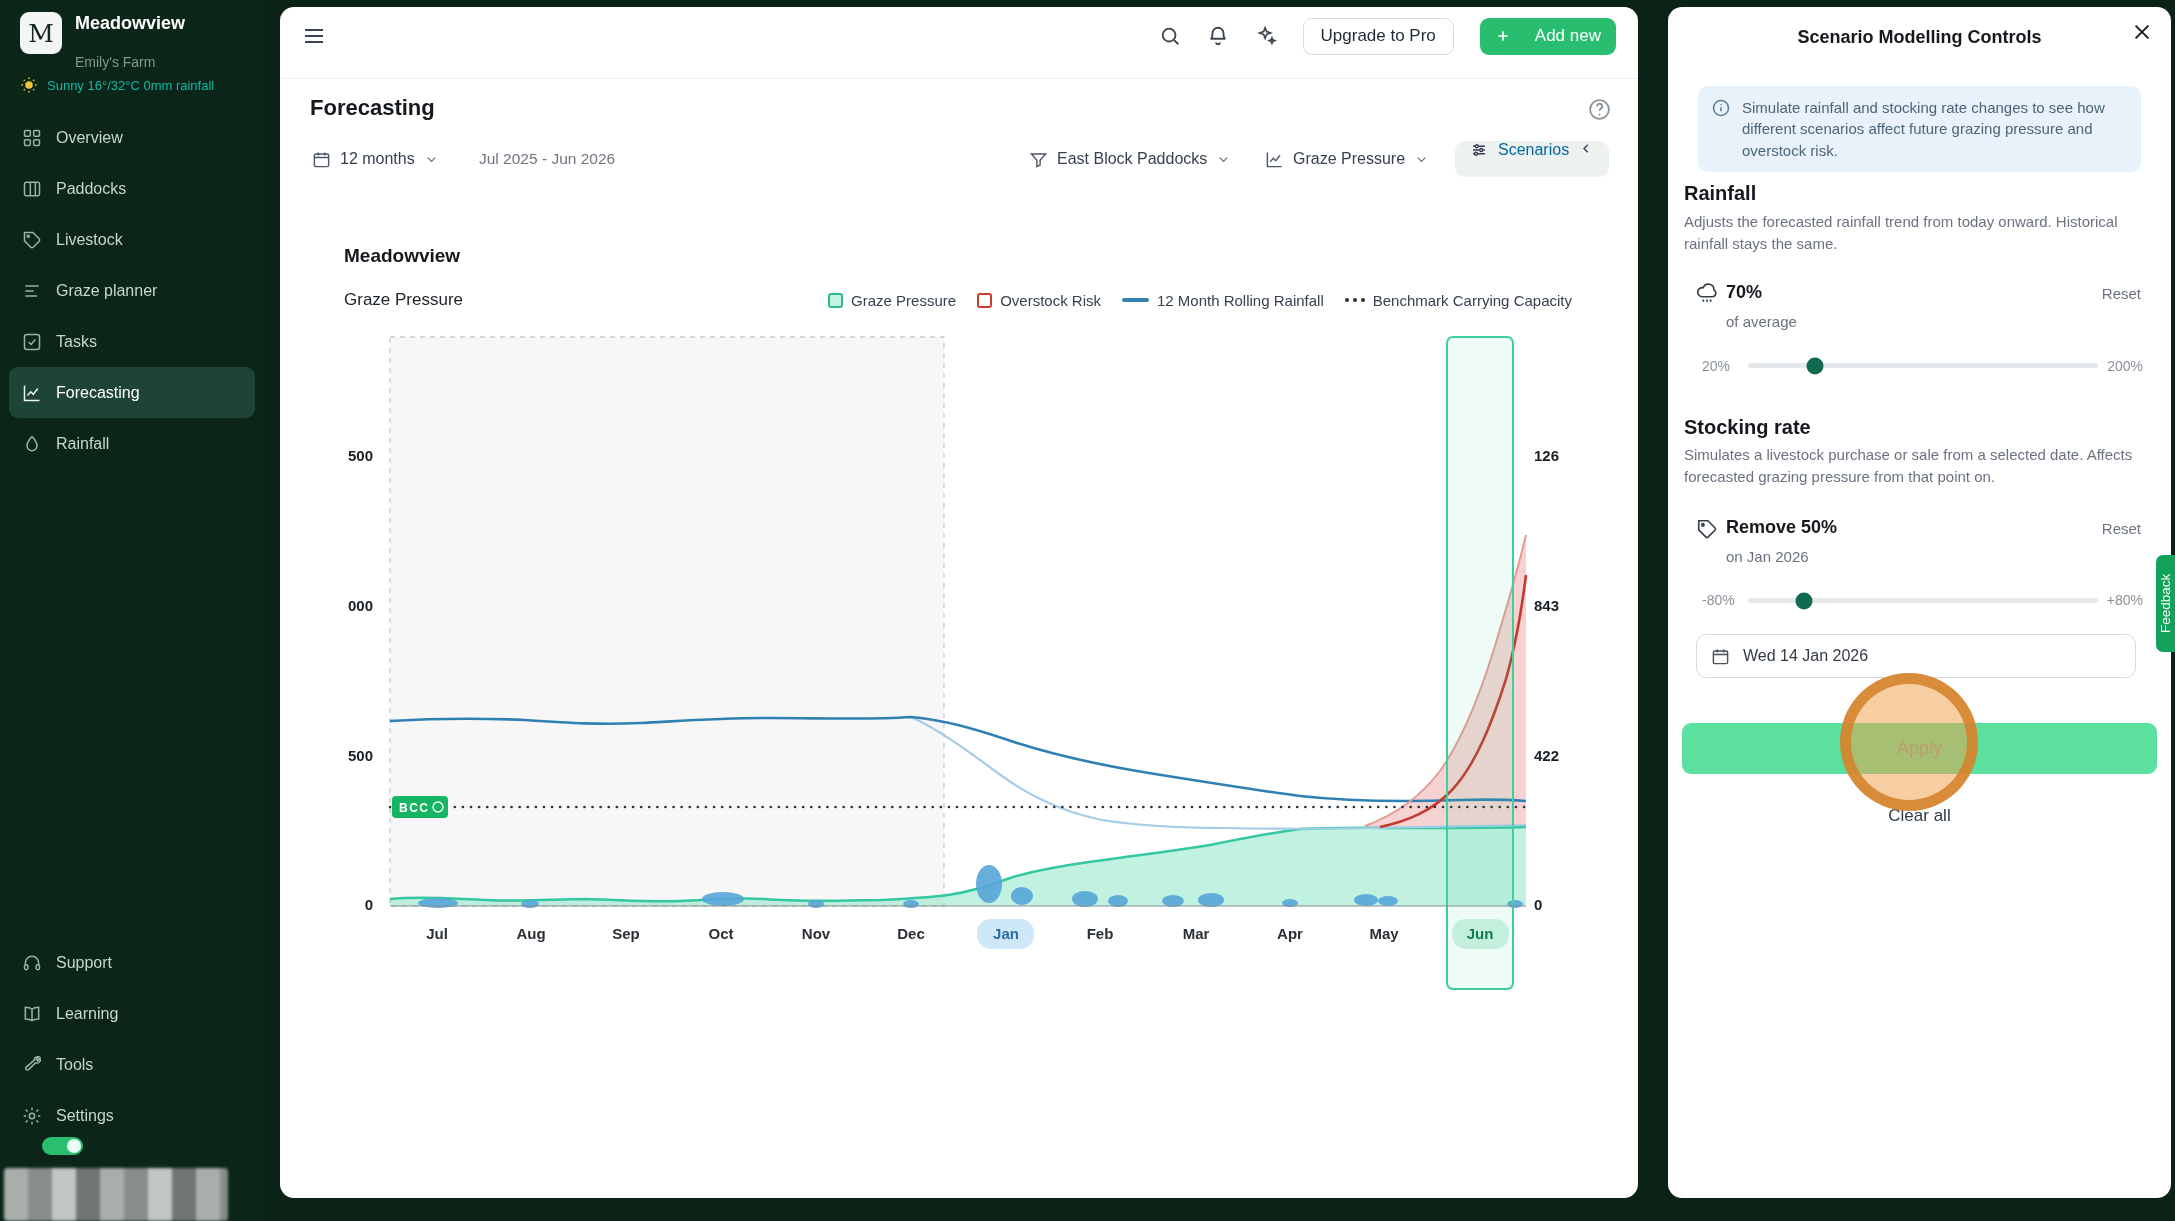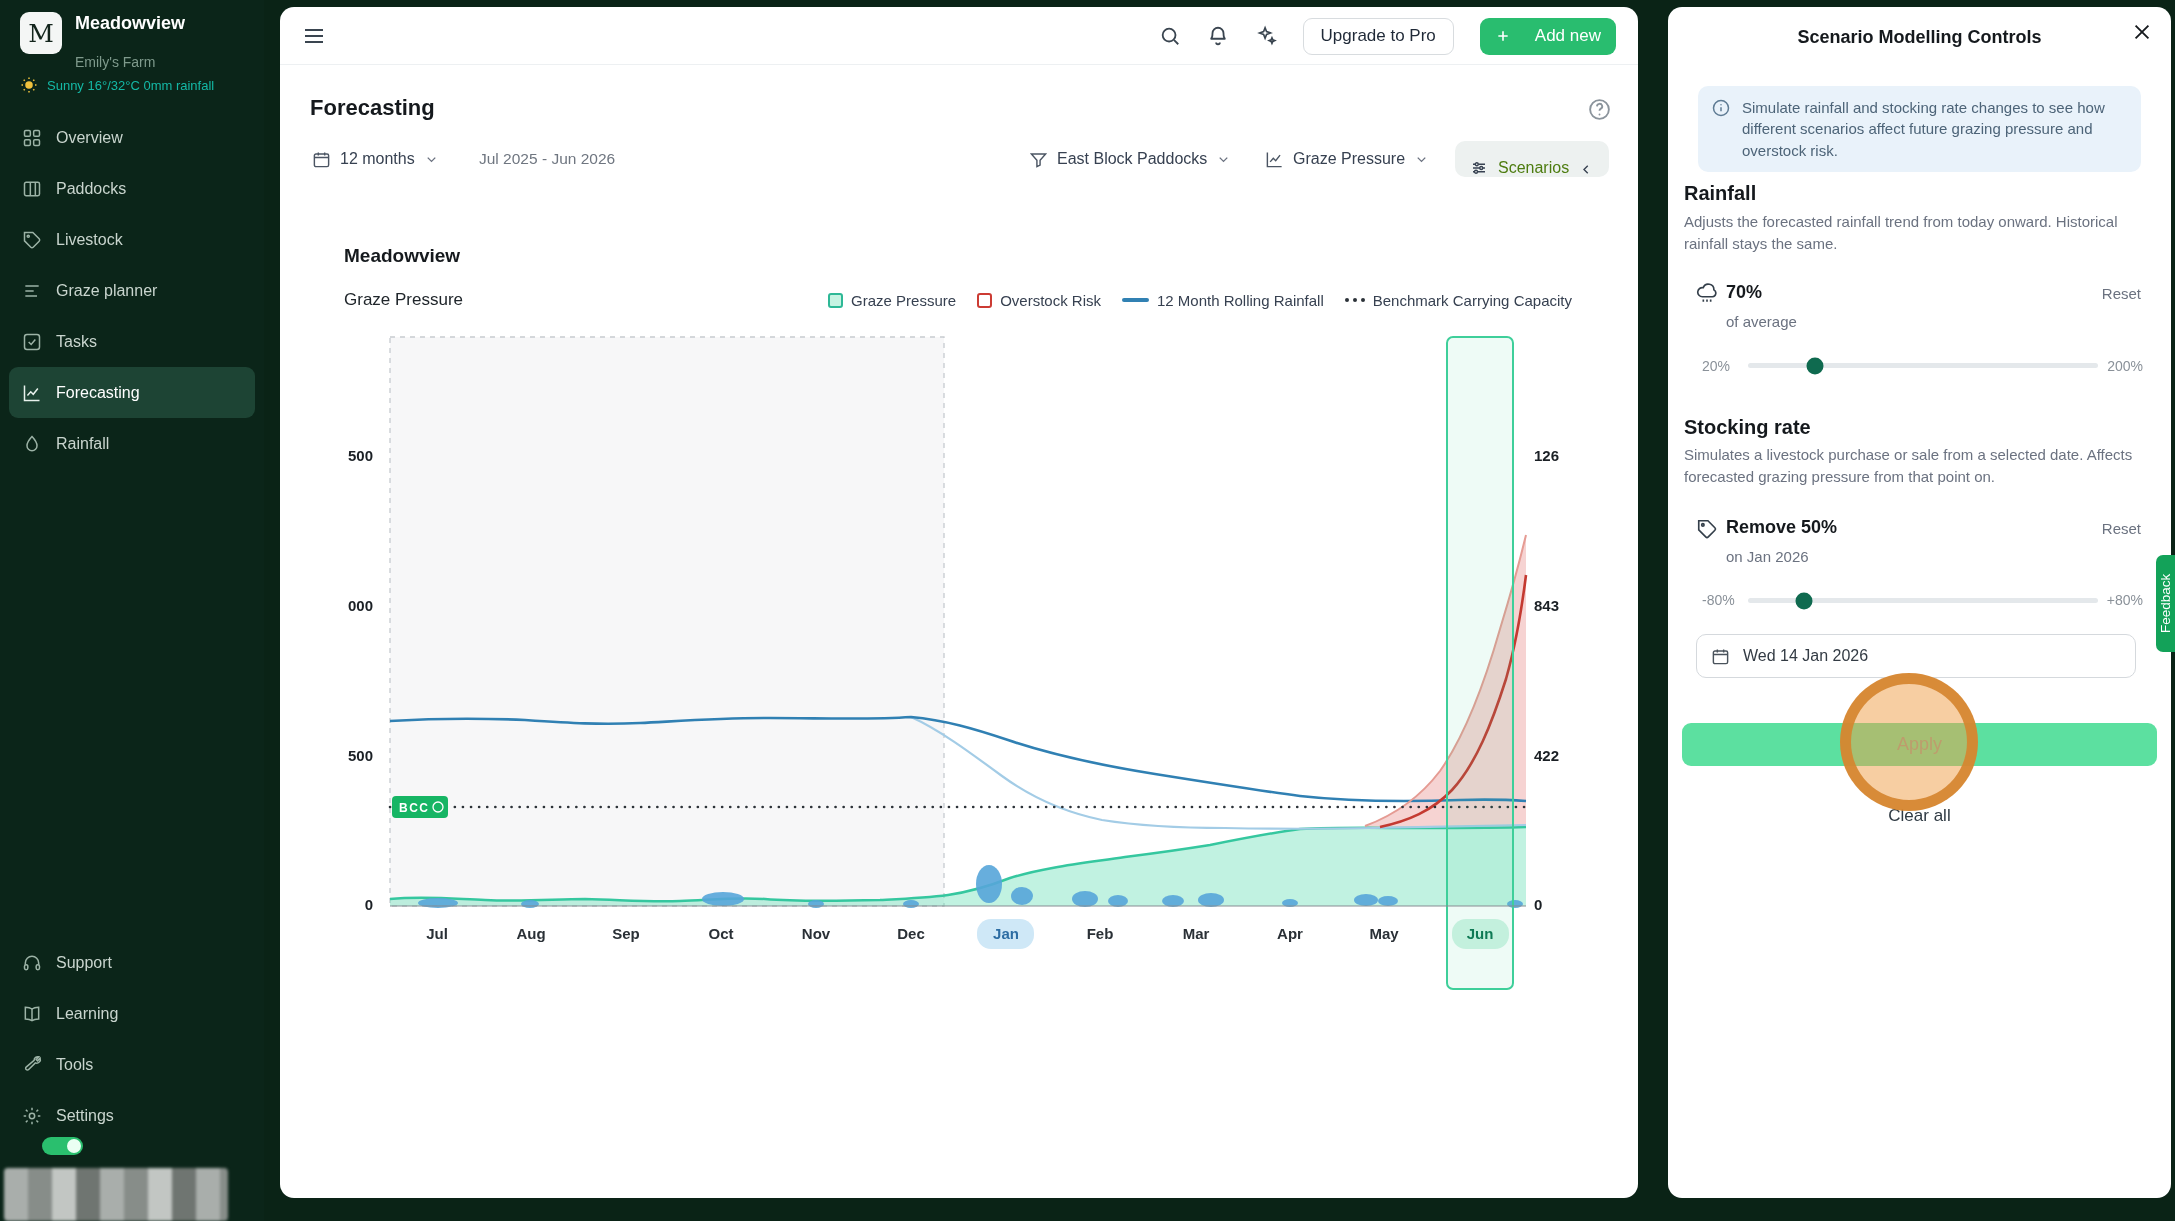--- a/index.html
+++ b/index.html
@@ -34,41 +34,41 @@
   .mini-toggle::after { content:""; position:absolute; right:2px; top:2px; width:14px; height:14px; background:#eafff3; border-radius:50%; }
   .blur-block { position:absolute; left:4px; top:1168px; width:224px; height:53px; border-radius:4px;
     background:
       repeating-linear-gradient(90deg, #a9aeab 0 24px, #878d89 24px 48px, #c2c6c3 48px 72px, #6f7571 72px 96px),
       repeating-linear-gradient(0deg, rgba(255,255,255,.22) 0 24px, rgba(0,0,0,.22) 24px 48px);
     filter: blur(1.6px); }
 
   
   .main-card { position:absolute; left:280px; top:7px; width:1358px; height:1191px; background:#ffffff;
                border-radius:14px; overflow:hidden; }
-  .topbar { position:absolute; left:0; top:0; right:0; height:58px; border-bottom:1px solid #edf0f2; }
+  .topbar { position:absolute; left:0; top:0; right:0; height:72px; border-bottom:1px solid #edf0f2; }
   .menu-btn { position:absolute; left:22px; top:17px; width:24px; height:24px; color:#3a4550; cursor:pointer; }
   .topbar-right { position:absolute; right:22px; top:0; height:58px; display:flex; align-items:center; gap:26px; }
   .tool-icon { width:22px; height:22px; color:#3a4550; cursor:pointer; }
   .btn-outline { height:37px; padding:0 17px; border:1px solid #d8dcdf; border-radius:9px; background:#fff;
                  font-size:17px; color:#1f2937; font-weight:500; font-family:inherit; cursor:pointer; }
   .btn-green { height:37px; padding:0 15px; border:none; border-radius:9px; background:#29bd6f; color:#fff;
                font-size:17px; font-weight:500; font-family:inherit; display:flex; align-items:center; gap:24px; cursor:pointer; }
   .btn-green .pic { width:16px; height:16px; }
   .page-title { position:absolute; left:30px; top:88px; font-size:22px; font-weight:700; color:#15191d; }
   .help-icon { position:absolute; right:26px; top:90px; width:25px; height:25px; color:#8b949c; cursor:pointer; }
 
   .filter-row { position:absolute; left:0; top:134px; right:0; height:36px; }
   .filter-item { position:absolute; top:0; height:36px; display:flex; align-items:center; gap:9px;
                  font-size:16px; color:#374151; cursor:pointer; white-space:nowrap; }
   .filter-item .fic { width:19px; height:19px; color:#4b5563; }
   .filter-item .chev { width:15px; height:15px; color:#6b7280; }
   .range-text { position:absolute; left:199px; top:0; height:36px; display:flex; align-items:center;
                 font-size:15.5px; color:#6f7680; }
   .scenarios-btn { position:absolute; left:1175px; top:0; height:36px; background:#edf1f0; border-radius:10px;
-                   display:flex; align-items:flex-end; gap:10px; padding:0 15px; font-size:16px; color:#4d7c0f;
+                   display:flex; align-items:flex-start; gap:10px; padding:0 15px; font-size:16px; color:#0369a1;
                    font-weight:500; cursor:pointer; }
   .scenarios-btn .fic { width:18px; height:18px; color:#374151; }
   .scenarios-btn .chev { width:15px; height:15px; color:#374151; }
 
   .chart-title { position:absolute; left:64px; top:238px; font-size:19px; font-weight:700; color:#15191d; }
   .legend-row { position:absolute; left:64px; right:66px; top:280px; height:26px; display:flex;
                 align-items:center; justify-content:space-between; }
   .metric-label { font-size:17px; color:#20262b; font-weight:500; }
   .legend { display:flex; align-items:center; gap:21px; font-size:15px; color:#374151; }
   .lg { display:flex; align-items:center; gap:8px; }
@@ -103,21 +103,21 @@
   .reset-link { position:absolute; right:30px; font-size:15px; color:#6b7280; cursor:pointer; }
   .slider-label-l { position:absolute; left:34px; font-size:14px; color:#8a9199; }
   .slider-label-r { position:absolute; right:28px; font-size:14px; color:#8a9199; }
   .slider-track { position:absolute; left:80px; width:350px; height:5px; border-radius:3px; background:#e4e8eb; }
   .slider-handle { position:absolute; top:50%; transform:translate(-50%,-50%); width:17px; height:17px;
                    border-radius:50%; background:#0f6a4f; cursor:pointer; }
   .date-input { position:absolute; left:28px; width:440px; height:44px; top:627px; border:1.5px solid #d5d9dd;
                 border-radius:10px; display:flex; align-items:center; gap:13px; padding:0 14px;
                 font-size:16px; color:#333b44; cursor:pointer; background:#fff; }
   .date-ic { width:19px; height:19px; color:#49525b; }
-  .apply-btn { position:absolute; left:14px; width:475px; top:716px; height:43px; background:#5ce0a0;
+  .apply-btn { position:absolute; left:14px; width:475px; top:716px; height:51px; background:#5ce0a0;
                border:none; border-radius:9px; font-size:18px; font-weight:500; color:#8d9a93;
                font-family:inherit; cursor:pointer; }
   .clear-link { position:absolute; left:0; right:0; top:799px; text-align:center; font-size:17px;
                 font-weight:500; color:#2f3a43; cursor:pointer; }
   .click-ring { position:absolute; left:172px; top:666px; width:138px; height:138px;
                 border:11px solid rgba(214,133,48,.92); background:rgba(240,158,70,.5);
                 border-radius:50%; z-index:6; pointer-events:none; }
 
   .feedback-tab { position:absolute; left:2156px; top:555px; width:19px; height:97px; background:#13a259;
                   color:#fff; border-radius:0 7px 7px 0; z-index:8; display:flex; align-items:center;

